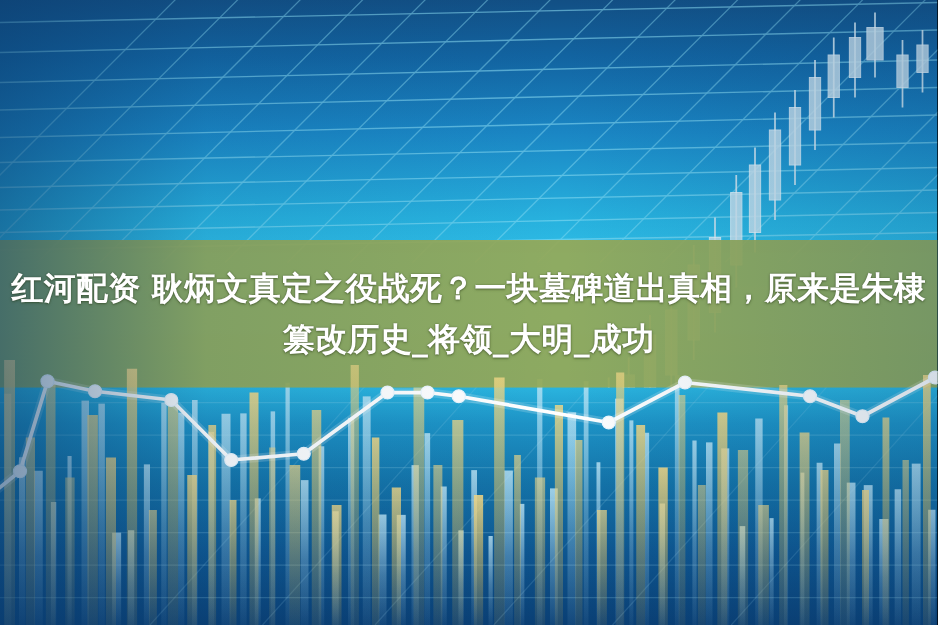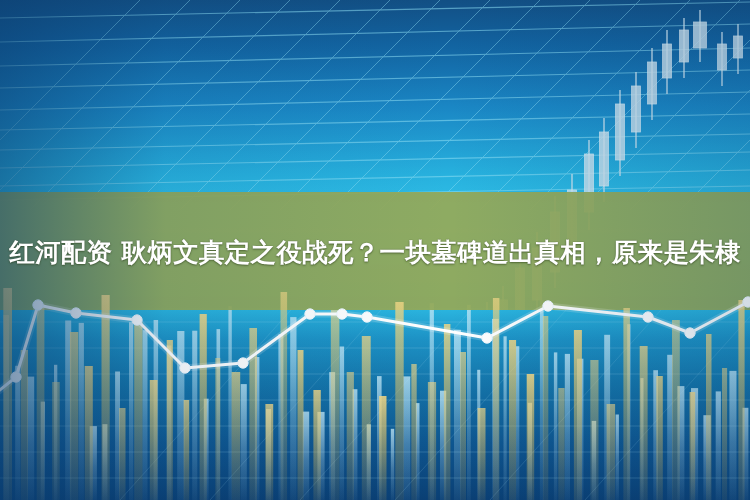--- a/index.html
+++ b/index.html
@@ -333,15 +333,16 @@
         <circle cx="648" cy="317" r="5.2" fill="#ffffff" stroke="#eef8ff" stroke-width="1"></circle>
         <circle cx="690" cy="333" r="5.2" fill="#ffffff" stroke="#eef8ff" stroke-width="1"></circle>
         <circle cx="748" cy="302" r="5.2" fill="#ffffff" stroke="#eef8ff" stroke-width="1"></circle>
       </g>
 
     <rect x="0" y="0" width="750" height="500" fill="url(#sideShade)"></rect>
   </svg>
 
   <div id="headline">
     <div class="headline-line">红河配资 耿炳文真定之役战死？一块墓碑道出真相，原来是朱棣</div>
+    <div class="headline-line">篡改历史_将领_大明_成功</div>
   </div>
 
 </div>
 
 </body></html>

